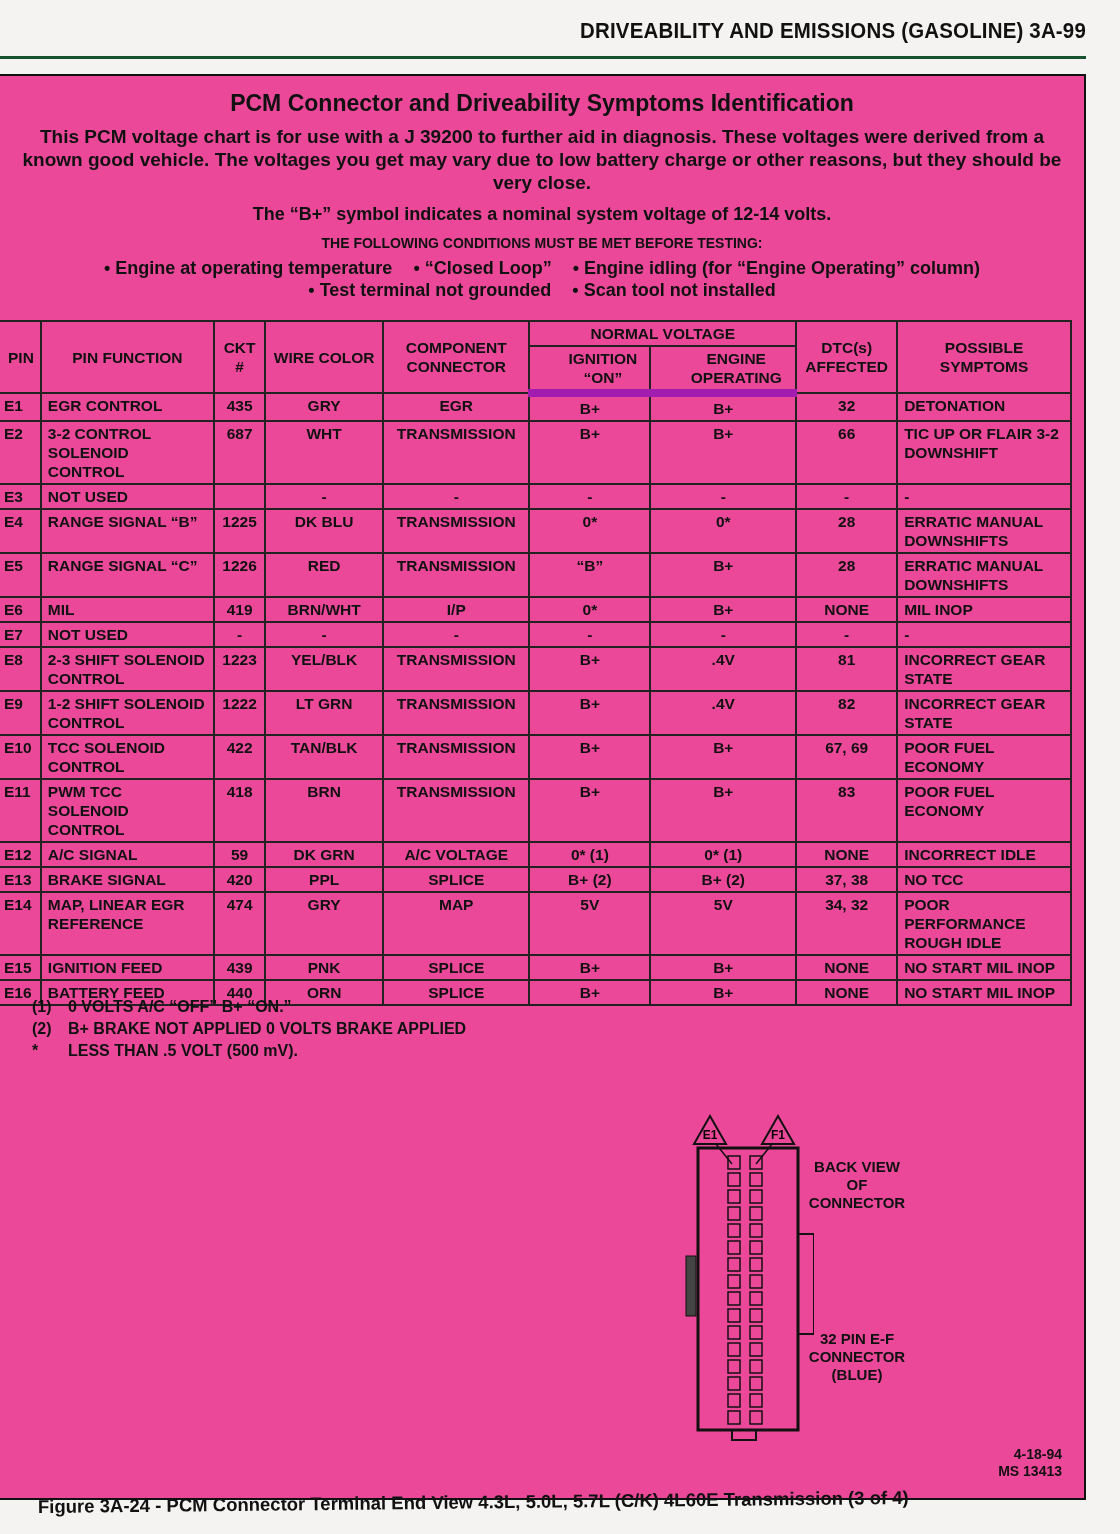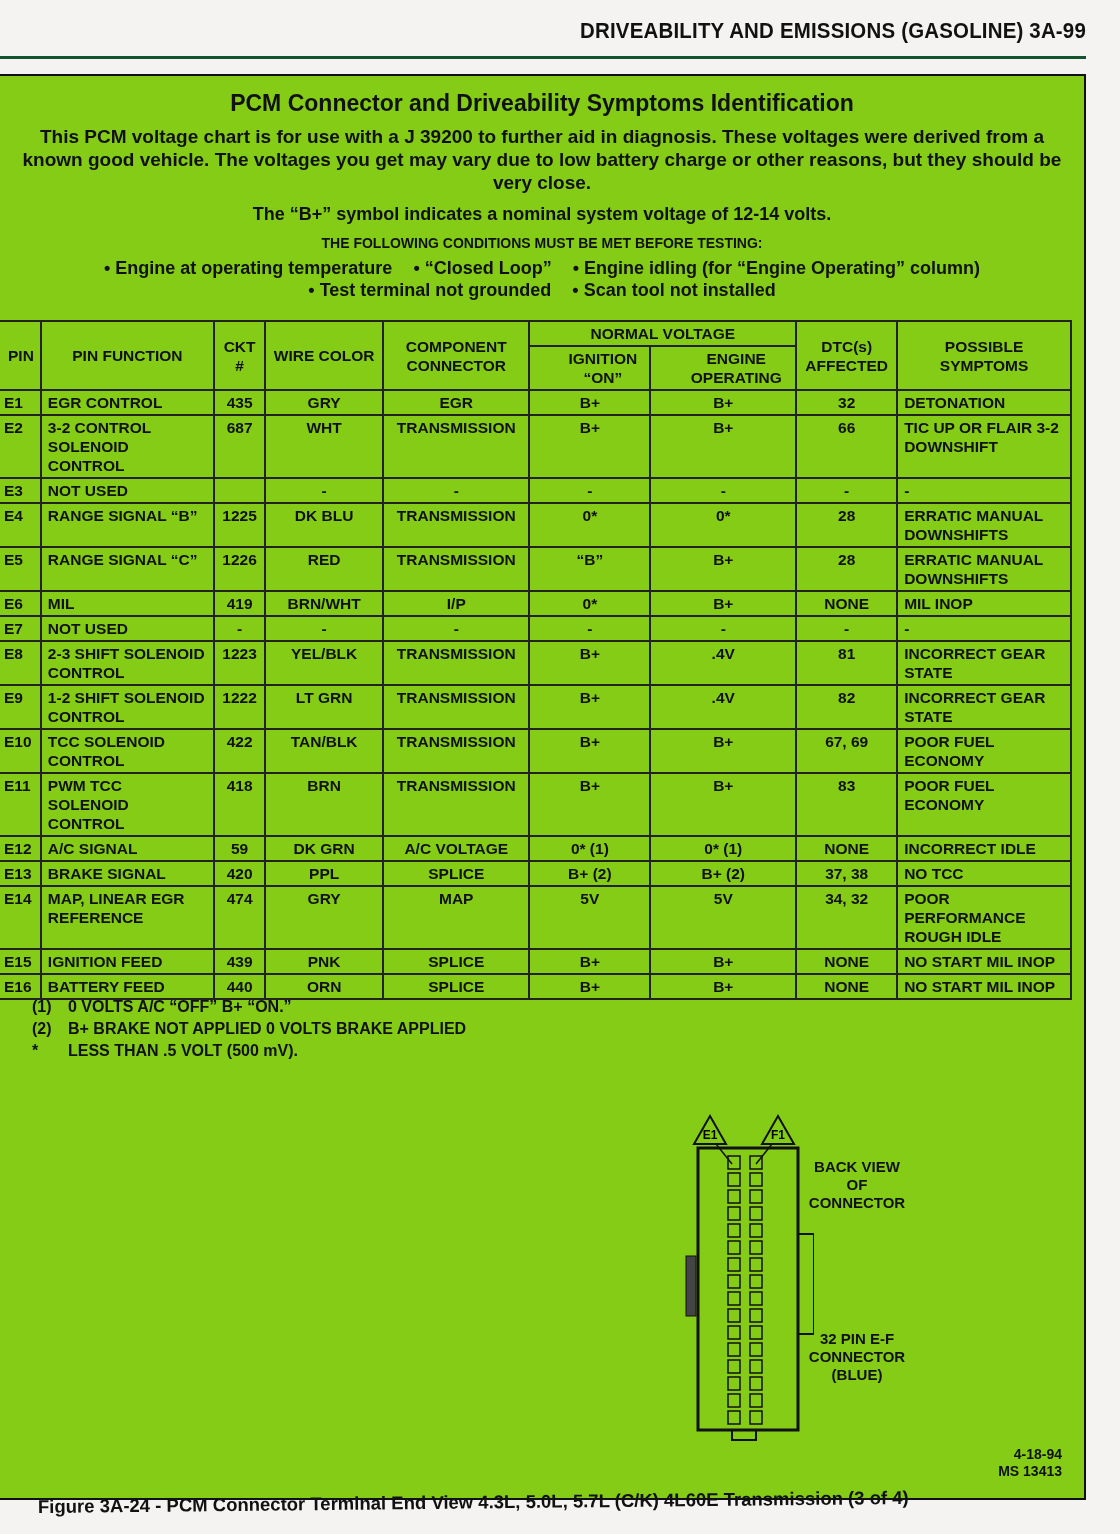--- a/index.html
+++ b/index.html
@@ -1,30 +1,30 @@
 <!DOCTYPE html>
 <html><head>
 <meta charset="utf-8">
 <style>
   html, body { margin:0; padding:0; }
   body { width:1120px; height:1534px; background:#f4f3f1; position:relative; overflow:hidden; font-family:"Liberation Sans", sans-serif; color:#111; }
   .page-header { position:absolute; top:16px; left:0; width:1086px; height:40px; border-bottom:3px solid #14532d; }
   .page-header .title { position:absolute; right:0; top:2px; font-size:22px; font-weight:bold; letter-spacing:0.2px; transform:scaleX(0.93); transform-origin:right; }
-  .frame { position:absolute; top:74px; left:0; width:1084px; height:1422px; border:2px solid #111; border-left:none; background:#84cc16; }
+  .frame { position:absolute; top:74px; left:0; width:1084px; height:1422px; border:2px solid #111; border-left:none; background:#ec4899; }
   .intro { position:absolute; top:14px; left:0; width:1084px; text-align:center; }
   .intro .heading { font-size:23px; font-weight:bold; margin:0 0 8px 0; }
   .intro .para { font-size:19px; font-weight:bold; line-height:23px; margin:0 auto; width:1060px; }
   .intro .bplus { font-size:18px; font-weight:bold; margin-top:10px; }
   .intro .conds { font-size:14px; font-weight:bold; margin-top:10px; }
   .intro .bullets { font-size:18px; font-weight:bold; margin-top:6px; line-height:22px; }
   .intro .bullets span { margin:0 8px; }
   table.pcm { position:absolute; top:244px; left:0; width:1072px; border-collapse:collapse; font-size:15.5px; font-weight:bold; }
   table.pcm th, table.pcm td { border:2px solid #222; padding:2px 6px; vertical-align:top; line-height:19px; }
   table.pcm th { text-align:center; vertical-align:middle; font-size:15.5px; }
-  table.pcm thead tr:last-child th { border-bottom:1px solid #a21caf;padding-left:32px; }
+  table.pcm thead tr:last-child th { border-bottom:8px solid #a21caf;padding-left:32px; }
   table.pcm td.c { text-align:center; }
   table.pcm td.pin { border-left:none; width:24px; padding-left:4px; }
   table.pcm th.pin { border-left:none; text-align:center; padding-left:8px; }
   .notes { position:absolute; top:920px; left:32px; font-size:16px; font-weight:bold; line-height:22px; }
   .notes .mark { display:inline-block; width:36px; }
   .diagram { position:absolute; top:1030px; left:684px; width:270px; height:340px; }
   .diagram-label { position:absolute; font-size:15px; font-weight:bold; text-align:center; line-height:18px;margin-top:12px; }
   .stamp { position:absolute; right:22px; top:1370px; font-size:14px; font-weight:bold; text-align:right; line-height:17px; }
   .caption { position:absolute; top:1496px; left:38px; font-size:18.5px; font-weight:bold; transform:rotate(-0.6deg); transform-origin:left; }
 </style>

